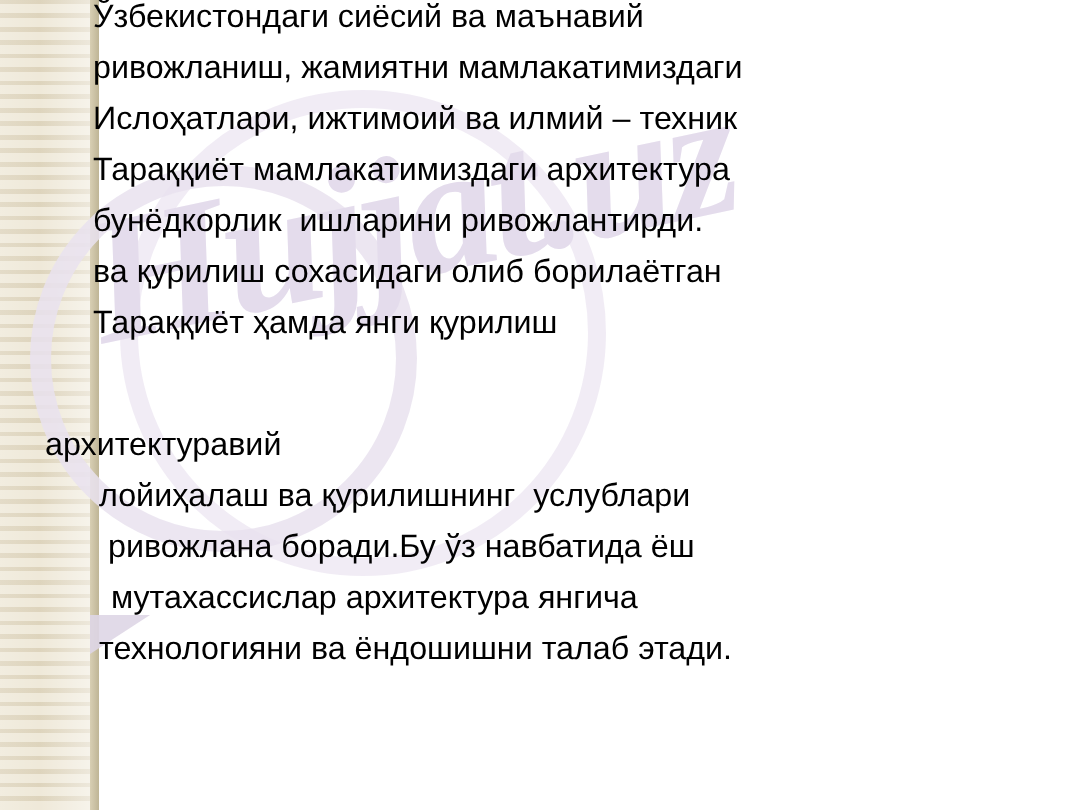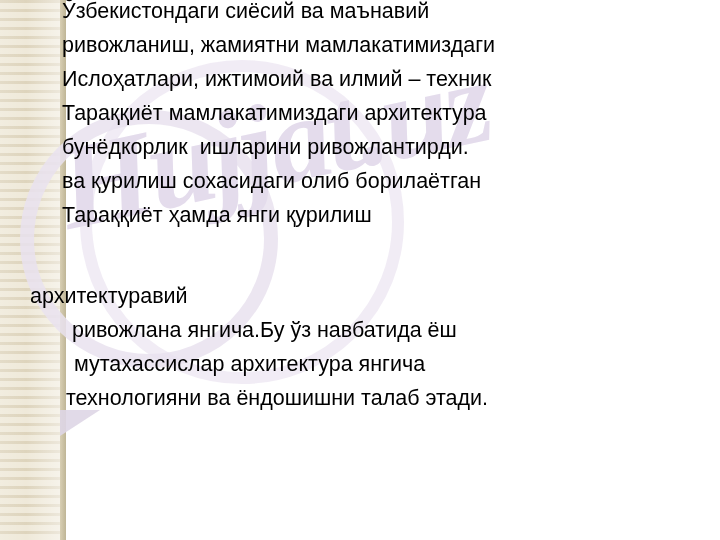--- a/index.html
+++ b/index.html
@@ -165,19 +165,20 @@
   <div class="content">
     <div class="textbox">
       <div class="line indent-1">Ўзбекистондаги сиёсий ва маънавий</div>
       <div class="line indent-1">ривожланиш, жамиятни мамлакатимиздаги</div>
       <div class="line indent-1">Ислоҳатлари, ижтимоий ва илмий – техник</div>
       <div class="line indent-1">Тараққиёт мамлакатимиздаги архитектура</div>
       <div class="line indent-1">бунёдкорлик  ишларини ривожлантирди.</div>
       <div class="line indent-1">ва қурилиш сохасидаги олиб борилаётган</div>
       <div class="line indent-1">Тараққиёт ҳамда янги қурилиш</div>
       <div class="line flush">архитектуравий</div>
-      <div class="line indent-2"> ривожлана янгича.Бу ўз навбатида ёш</div>
+      <div class="line indent-2">лойиҳалаш ва қурилишнинг  услублари</div>
+      <div class="line indent-2"> ривожлана боради.Бу ўз навбатида ёш</div>
       <div class="line indent-3"> мутахассислар архитектура янгича</div>
       <div class="line indent-2">технологияни ва ёндошишни талаб этади.</div>
     </div>
   </div>
 
 </div>
 
 </body></html>

